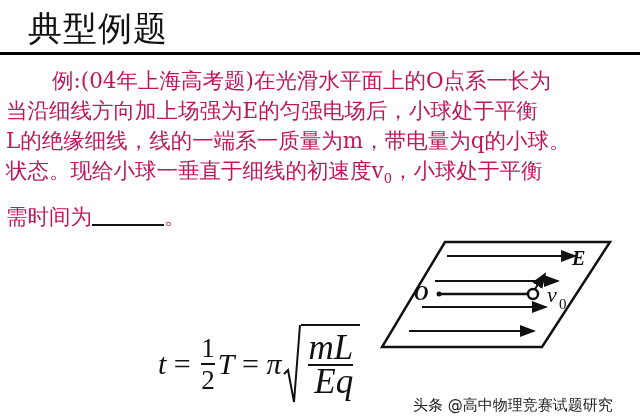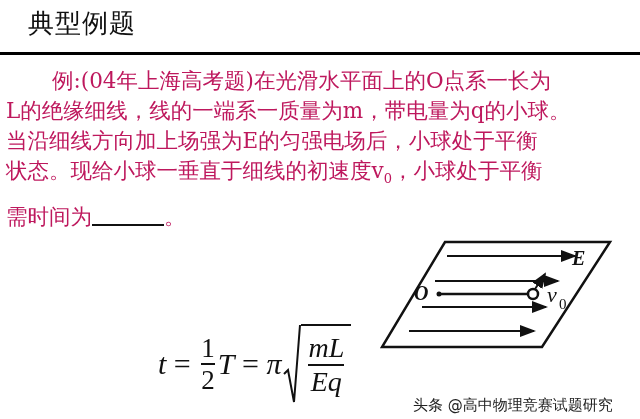--- a/index.html
+++ b/index.html
@@ -3,21 +3,21 @@
   <meta charset="utf-8">
   <style>
     html, body { margin: 0; padding: 0; }
     body {
       width: 640px; height: 419px; background: #ffffff; position: relative; overflow: hidden;
       font-family: "DejaVu Serif", "Liberation Serif", serif; color: #111;
     }
     .title {
       position: absolute; left: 28px; top: 6px;
       font-family: Liberation Serif, serif;
-      font-size: 26px; letter-spacing: 1px; color: #111;
+      font-size: 34px; letter-spacing: 1px; color: #111;
     }
     .rule {
       position: absolute; left: 0; top: 52px; width: 640px; height: 3px; background: #000;
     }
     .problem {
       position: absolute; left: 6px; top: 66px; width: 630px;
       font-size: 21.5px; line-height: 30px; color: #be185d;
       font-family: "DejaVu Serif", "Liberation Serif", serif;
     }
     .problem p { margin: 0; white-space: nowrap; }
@@ -44,43 +44,43 @@
     }
   </style>
 </head>
 <body>
 
 <div class="title">典型例题</div>
 <div class="rule"></div>
 
 <div class="problem">
   <p class="indent">例:(04年上海高考题)在光滑水平面上的O点系一长为</p>
+  <p>当沿细线方向加上场强为E的匀强电场后，小球处于平衡</p>
   <p>L的绝缘细线，线的一端系一质量为m，带电量为q的小球。</p>
-  <p>当沿细线方向加上场强为E的匀强电场后，小球处于平衡</p>
   <p><span>状态。现给小球一垂直于细线的初速度v</span><sub>0</sub><span>，小球处于平衡</span></p>
   <p class="line6"><span>需时间为</span><span class="blank"></span><span>。</span></p>
 </div>
 
 <div class="formula">
   <i>t</i>
   <span style="white-space:pre"> = </span>
   <span class="frac">
     <span>1</span>
     <span class="bar"></span>
     <span>2</span>
   </span>
   <i>T</i>
   <span style="white-space:pre"> = </span>
   <i>π</i>
   <span class="sqrt">
     <svg width="18" height="80" viewBox="0 0 18 80">
       <polyline points="1,50 5,46 11,78 17,1" fill="none" stroke="#111" stroke-width="2"></polyline>
     </svg>
     <span class="sqrt-body">
-      <span class="frac" style="font-style:italic;font-size:28px;line-height:32px;">
+      <span class="frac" style="font-style:italic;font-size:35px;line-height:32px;align-items:flex-end;">
         <span>mL</span>
         <span class="bar"></span>
         <span>Eq</span>
       </span>
     </span>
   </span>
 </div>
 
 <div class="diagram">
   <svg width="260" height="130" viewBox="0 0 260 130">

